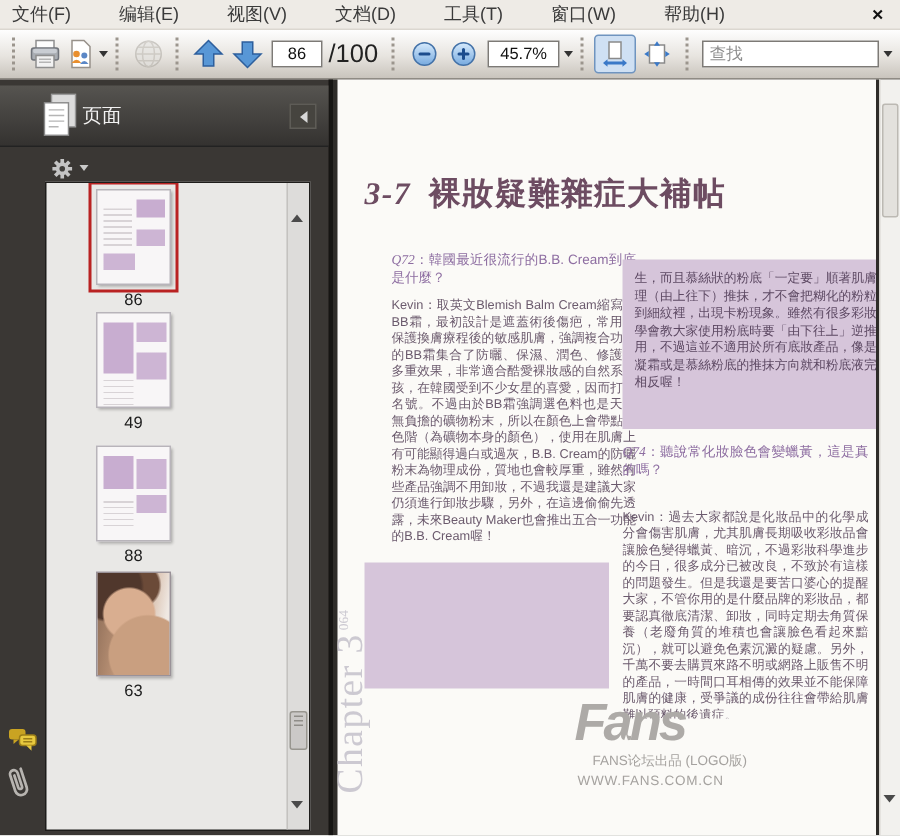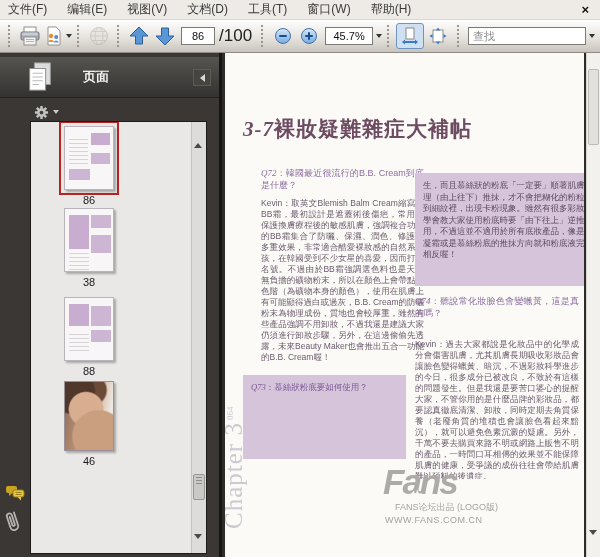--- a/index.html
+++ b/index.html
@@ -1,20 +1,20 @@
 <!DOCTYPE html>
 <html><head>
 <meta charset="utf-8">
 <style>
   html,body{margin:0;padding:0;}
   .app{position:relative;width:600px;height:557px;overflow:hidden;background:#eceae5;
        font-family:"Liberation Sans","DejaVu Sans",sans-serif;-webkit-font-smoothing:antialiased;}
   
   .menubar{position:absolute;left:0;top:0;width:600px;height:20px;background:#eeebe6;
-           border-bottom:1px solid #dbd7d0;display:flex;align-items:center;gap:20px;
+           border-bottom:1px solid #dbd7d0;display:flex;align-items:center;gap:32px;
            padding-left:8px;font-size:12px;color:#3a3a3a;box-sizing:border-box;}
   .menubar span.mi{cursor:default;}
   .menu-close{position:absolute;right:11px;top:2px;font-size:13px;font-weight:bold;color:#111;}
   
   .toolbar{position:absolute;left:0;top:20px;width:600px;height:33px;box-sizing:border-box;
            background:linear-gradient(#fefefe,#e7e4df 55%,#c9c4bd);border-bottom:1px solid #8f8b84;
            display:flex;align-items:center;padding:0 3px;}
   .sep{width:2px;height:22px;border-left:2px dotted #9b958d;margin:0 5px;}
   .tbtn{height:26px;min-width:26px;display:flex;align-items:center;justify-content:center;border-radius:3px;}
   .caret{width:0;height:0;border-left:3px solid transparent;border-right:3px solid transparent;
@@ -29,21 +29,21 @@
   .findbox{width:108px;height:16px;border:1px solid #7d7a76;background:#fff;font-size:11px;color:#333;
            padding:0 4px;margin-left:2px;}
   .findbox::placeholder{color:#8d8d8d;}
   
   .sidebar{position:absolute;left:0;top:53px;width:222px;bottom:0;background:#3a3734;
            border-right:3px solid #161513;box-sizing:border-box;}
   .panel-header{position:absolute;left:0;top:4px;right:0;height:40px;
                 background:linear-gradient(#565450,#343230);border-bottom:1px solid #222;
                 display:flex;align-items:center;}
   .pages-big{margin-left:25px;}
-  .panel-title{margin-left:28px;color:#f2f2f2;font-size:13px;font-weight:bold;}
+  .panel-title{color:#f2f2f2;font-size:13px;}
   .collapse-btn{position:absolute;right:8px;top:12px;width:16px;height:15px;background:#46443f;
                 border:1px solid #5e5c57;display:flex;align-items:center;justify-content:center;}
   .tri-left{width:0;height:0;border-top:4px solid transparent;border-bottom:4px solid transparent;
             border-right:5px solid #d8d8d8;}
   .options-row{position:absolute;left:34px;top:48px;height:22px;display:flex;align-items:center;gap:4px;}
   .caret-lt{width:0;height:0;border-left:3px solid transparent;border-right:3px solid transparent;
             border-top:4px solid #c9c9c9;}
   .thumbs{position:absolute;left:30px;top:68px;right:12px;bottom:3px;background:#e9e8e6;
           border:1px solid #1d1c1a;box-sizing:border-box;overflow:hidden;}
   .thumb{position:absolute;left:33px;width:50px;}
@@ -86,21 +86,21 @@
   .docpane{position:absolute;left:222px;right:0;top:53px;bottom:0;background:#2e2c29;}
   .page{position:absolute;left:3px;top:0;right:16px;bottom:0;background:#fbfaf7;overflow:hidden;}
   .vscroll{position:absolute;right:0;top:0;bottom:0;width:14px;background:#f2f1ee;border-left:1px solid #d7d5d0;box-sizing:border-box;}
   .vs-up{position:absolute;top:4px;left:2px;}
   .vs-down{position:absolute;bottom:4px;left:2px;}
   .vs-thumb{position:absolute;left:1px;width:11px;top:16px;height:76px;background:#e3e1dd;
             border:1px solid #bcb9b3;border-radius:2px;box-sizing:border-box;}
   
   .ptitle{position:absolute;left:18px;top:62px;font-family:"Liberation Serif","DejaVu Serif",serif;
           font-weight:bold;font-size:21px;color:#6d4c62;letter-spacing:1px;white-space:nowrap;}
-  .ptitle .num{font-style:italic;margin-right:0;}
+  .ptitle .num{font-style:italic;margin-right:12px;}
   .col{position:absolute;width:163px;}
   .qhead{font-size:9px;line-height:12px;color:#8d6da1;text-align:justify;}
   .qlabel{font-style:italic;font-family:"Liberation Serif","DejaVu Serif",serif;}
   .btext{font-size:8.5px;line-height:11px;color:#6b5a6d;text-align:justify;overflow:hidden;}
   .pbox{position:absolute;background:#d6c5da;box-sizing:border-box;padding:7px 8px;overflow:hidden;}
   .pbox .qhead{color:#7a5694;font-size:8.5px;line-height:11px;margin-bottom:2px;}
   .pbox .btext{color:#5d4963;font-size:8.5px;line-height:11.5px;}
   .chapter{position:absolute;left:-67px;top:388px;width:150px;height:26px;transform:rotate(-90deg);
            font-family:"Liberation Serif","DejaVu Serif",serif;font-size:25px;color:#ccc9d1;
            white-space:nowrap;letter-spacing:1px;}
@@ -247,29 +247,29 @@
       <span class="caret-lt"></span>
     </div>
 
     <div class="thumbs">
       <div class="thumb sel" style="top:4px">
         <div class="pg v1"></div>
         <div class="plabel">86</div>
       </div>
       <div class="thumb" style="top:86px">
         <div class="pg v2"></div>
-        <div class="plabel">38</div>
+        <div class="plabel">49</div>
       </div>
       <div class="thumb" style="top:175px">
         <div class="pg v3"></div>
         <div class="plabel">88</div>
       </div>
       <div class="thumb" style="top:259px">
         <div class="pg photo"></div>
-        <div class="plabel">46</div>
+        <div class="plabel">63</div>
       </div>
       <div class="pscroll">
         <div class="ps-up"><span class="tri-up-s"></span></div>
         <div class="ps-thumb">
             <i></i>
             <i></i>
             <i></i>
           </div>
         <div class="ps-down"><span class="tri-dn-s"></span></div>
       </div>
@@ -297,23 +297,20 @@
         <span class="num">3-7</span><span>裸妝疑難雜症大補帖</span>
       </div>
 
       <div class="col" style="left:36px;top:114px">
         <div class="qhead">
           <span class="qlabel">Q72</span><span>：韓國最近很流行的B.B. Cream到底是什麼？</span>
         </div>
         <div class="btext" style="margin-top:7px;height:166px">Kevin：取英文Blemish Balm Cream縮寫的BB霜，最初設計是遮蓋術後傷疤，常用來保護換膚療程後的敏感肌膚，強調複合功能的BB霜集合了防曬、保濕、潤色、修護等多重效果，非常適合酷愛裸妝感的自然系女孩，在韓國受到不少女星的喜愛，因而打響名號。不過由於BB霜強調選色料也是天然無負擔的礦物粉末，所以在顏色上會帶點灰色階（為礦物本身的顏色），使用在肌膚上有可能顯得過白或過灰，B.B. Cream的防曬粉末為物理成份，質地也會較厚重，雖然有些產品強調不用卸妝，不過我還是建議大家仍須進行卸妝步驟，另外，在這邊偷偷先透露，未來Beauty Maker也會推出五合一功能的B.B. Cream喔！</div>
       </div>
       <div class="pbox" style="left:18px;top:322px;width:163px;height:84px">
-        <div class="qhead">
-          <span class="qlabel">Q73</span><span>：慕絲狀粉底要如何使用？</span>
-        </div>
       </div>
 
       <div class="pbox" style="left:190px;top:120px;width:186px;height:113px">
         <div class="btext">生，而且慕絲狀的粉底「一定要」順著肌膚紋理（由上往下）推抹，才不會把糊化的粉粒推到細紋裡，出現卡粉現象。雖然有很多彩妝教學會教大家使用粉底時要「由下往上」逆推使用，不過這並不適用於所有底妝產品，像是粉凝霜或是慕絲粉底的推抹方向就和粉底液完全相反喔！</div>
       </div>
       <div class="col" style="left:190px;top:242px;width:164px">
         <div class="qhead">
           <span class="qlabel">Q74</span><span>：聽說常化妝臉色會變蠟黃，這是真的嗎？</span>
         </div>
         <div class="btext" style="margin-top:20px;height:140px">Kevin：過去大家都說是化妝品中的化學成分會傷害肌膚，尤其肌膚長期吸收彩妝品會讓臉色變得蠟黃、暗沉，不過彩妝科學進步的今日，很多成分已被改良，不致於有這樣的問題發生。但是我還是要苦口婆心的提醒大家，不管你用的是什麼品牌的彩妝品，都要認真徹底清潔、卸妝，同時定期去角質保養（老廢角質的堆積也會讓臉色看起來黯沉），就可以避免色素沉澱的疑慮。另外，千萬不要去購買來路不明或網路上販售不明的產品，一時間口耳相傳的效果並不能保障肌膚的健康，受爭議的成份往往會帶給肌膚難以預料的後遺症。</div>

